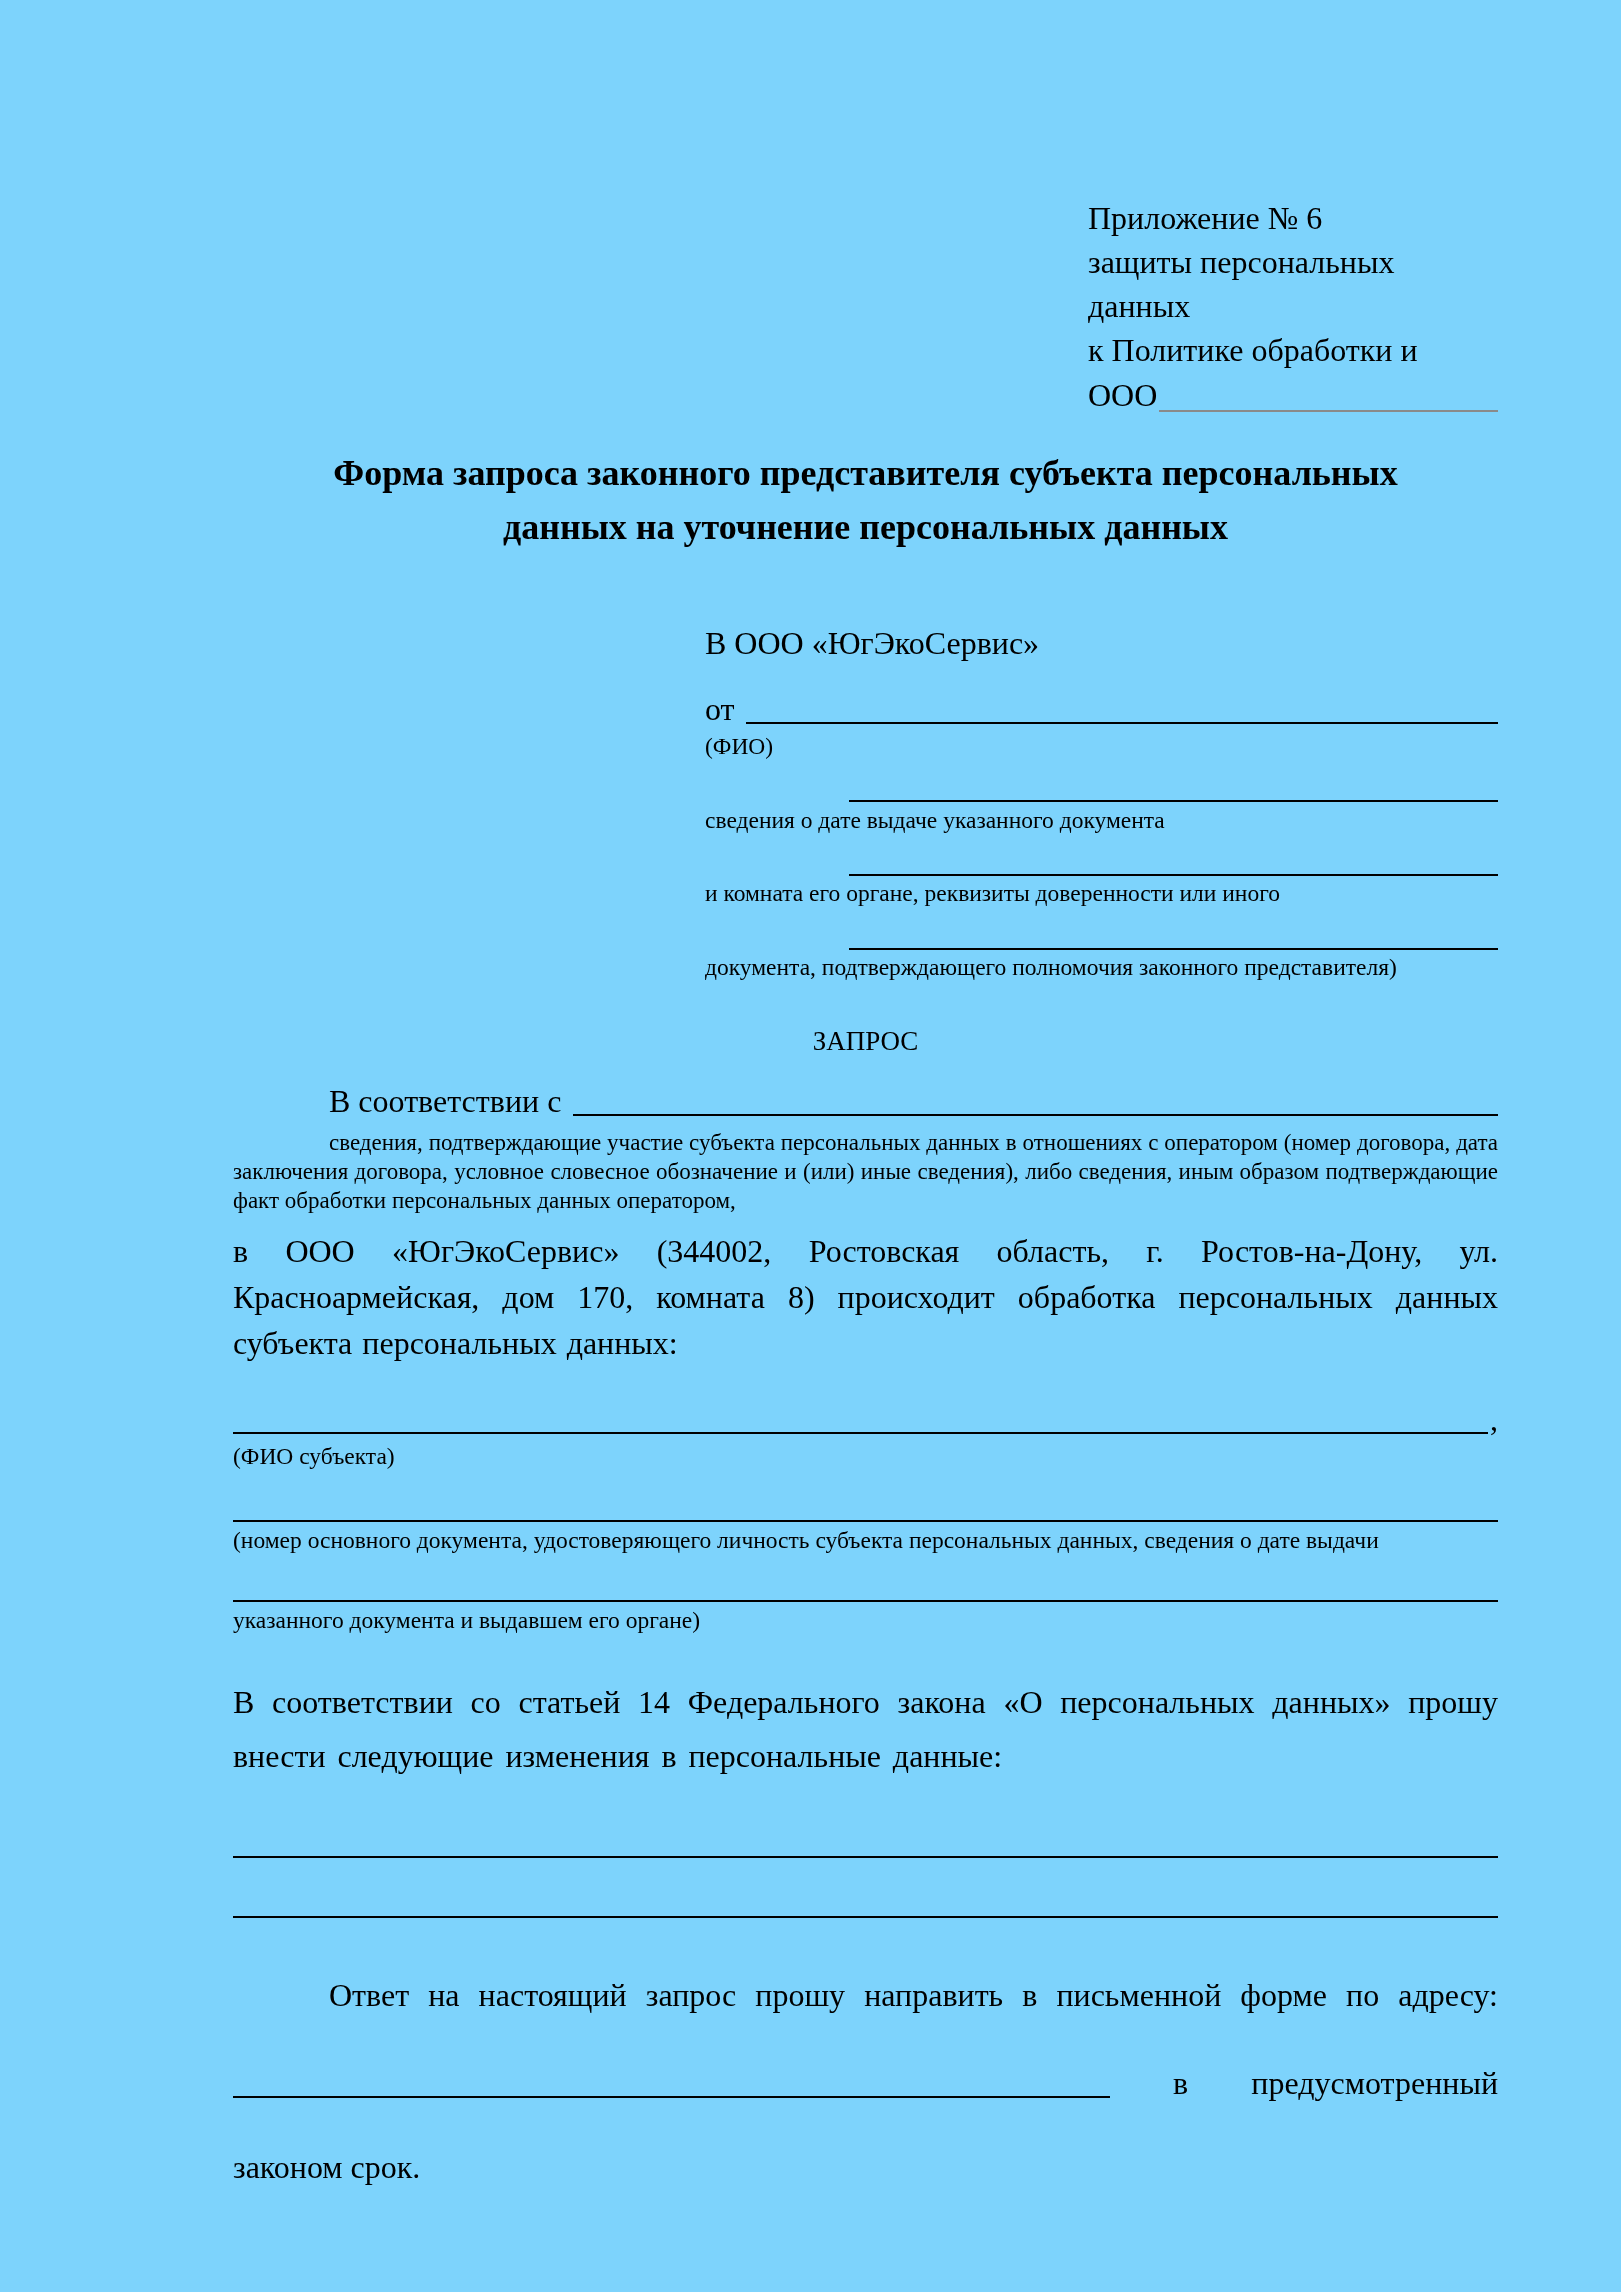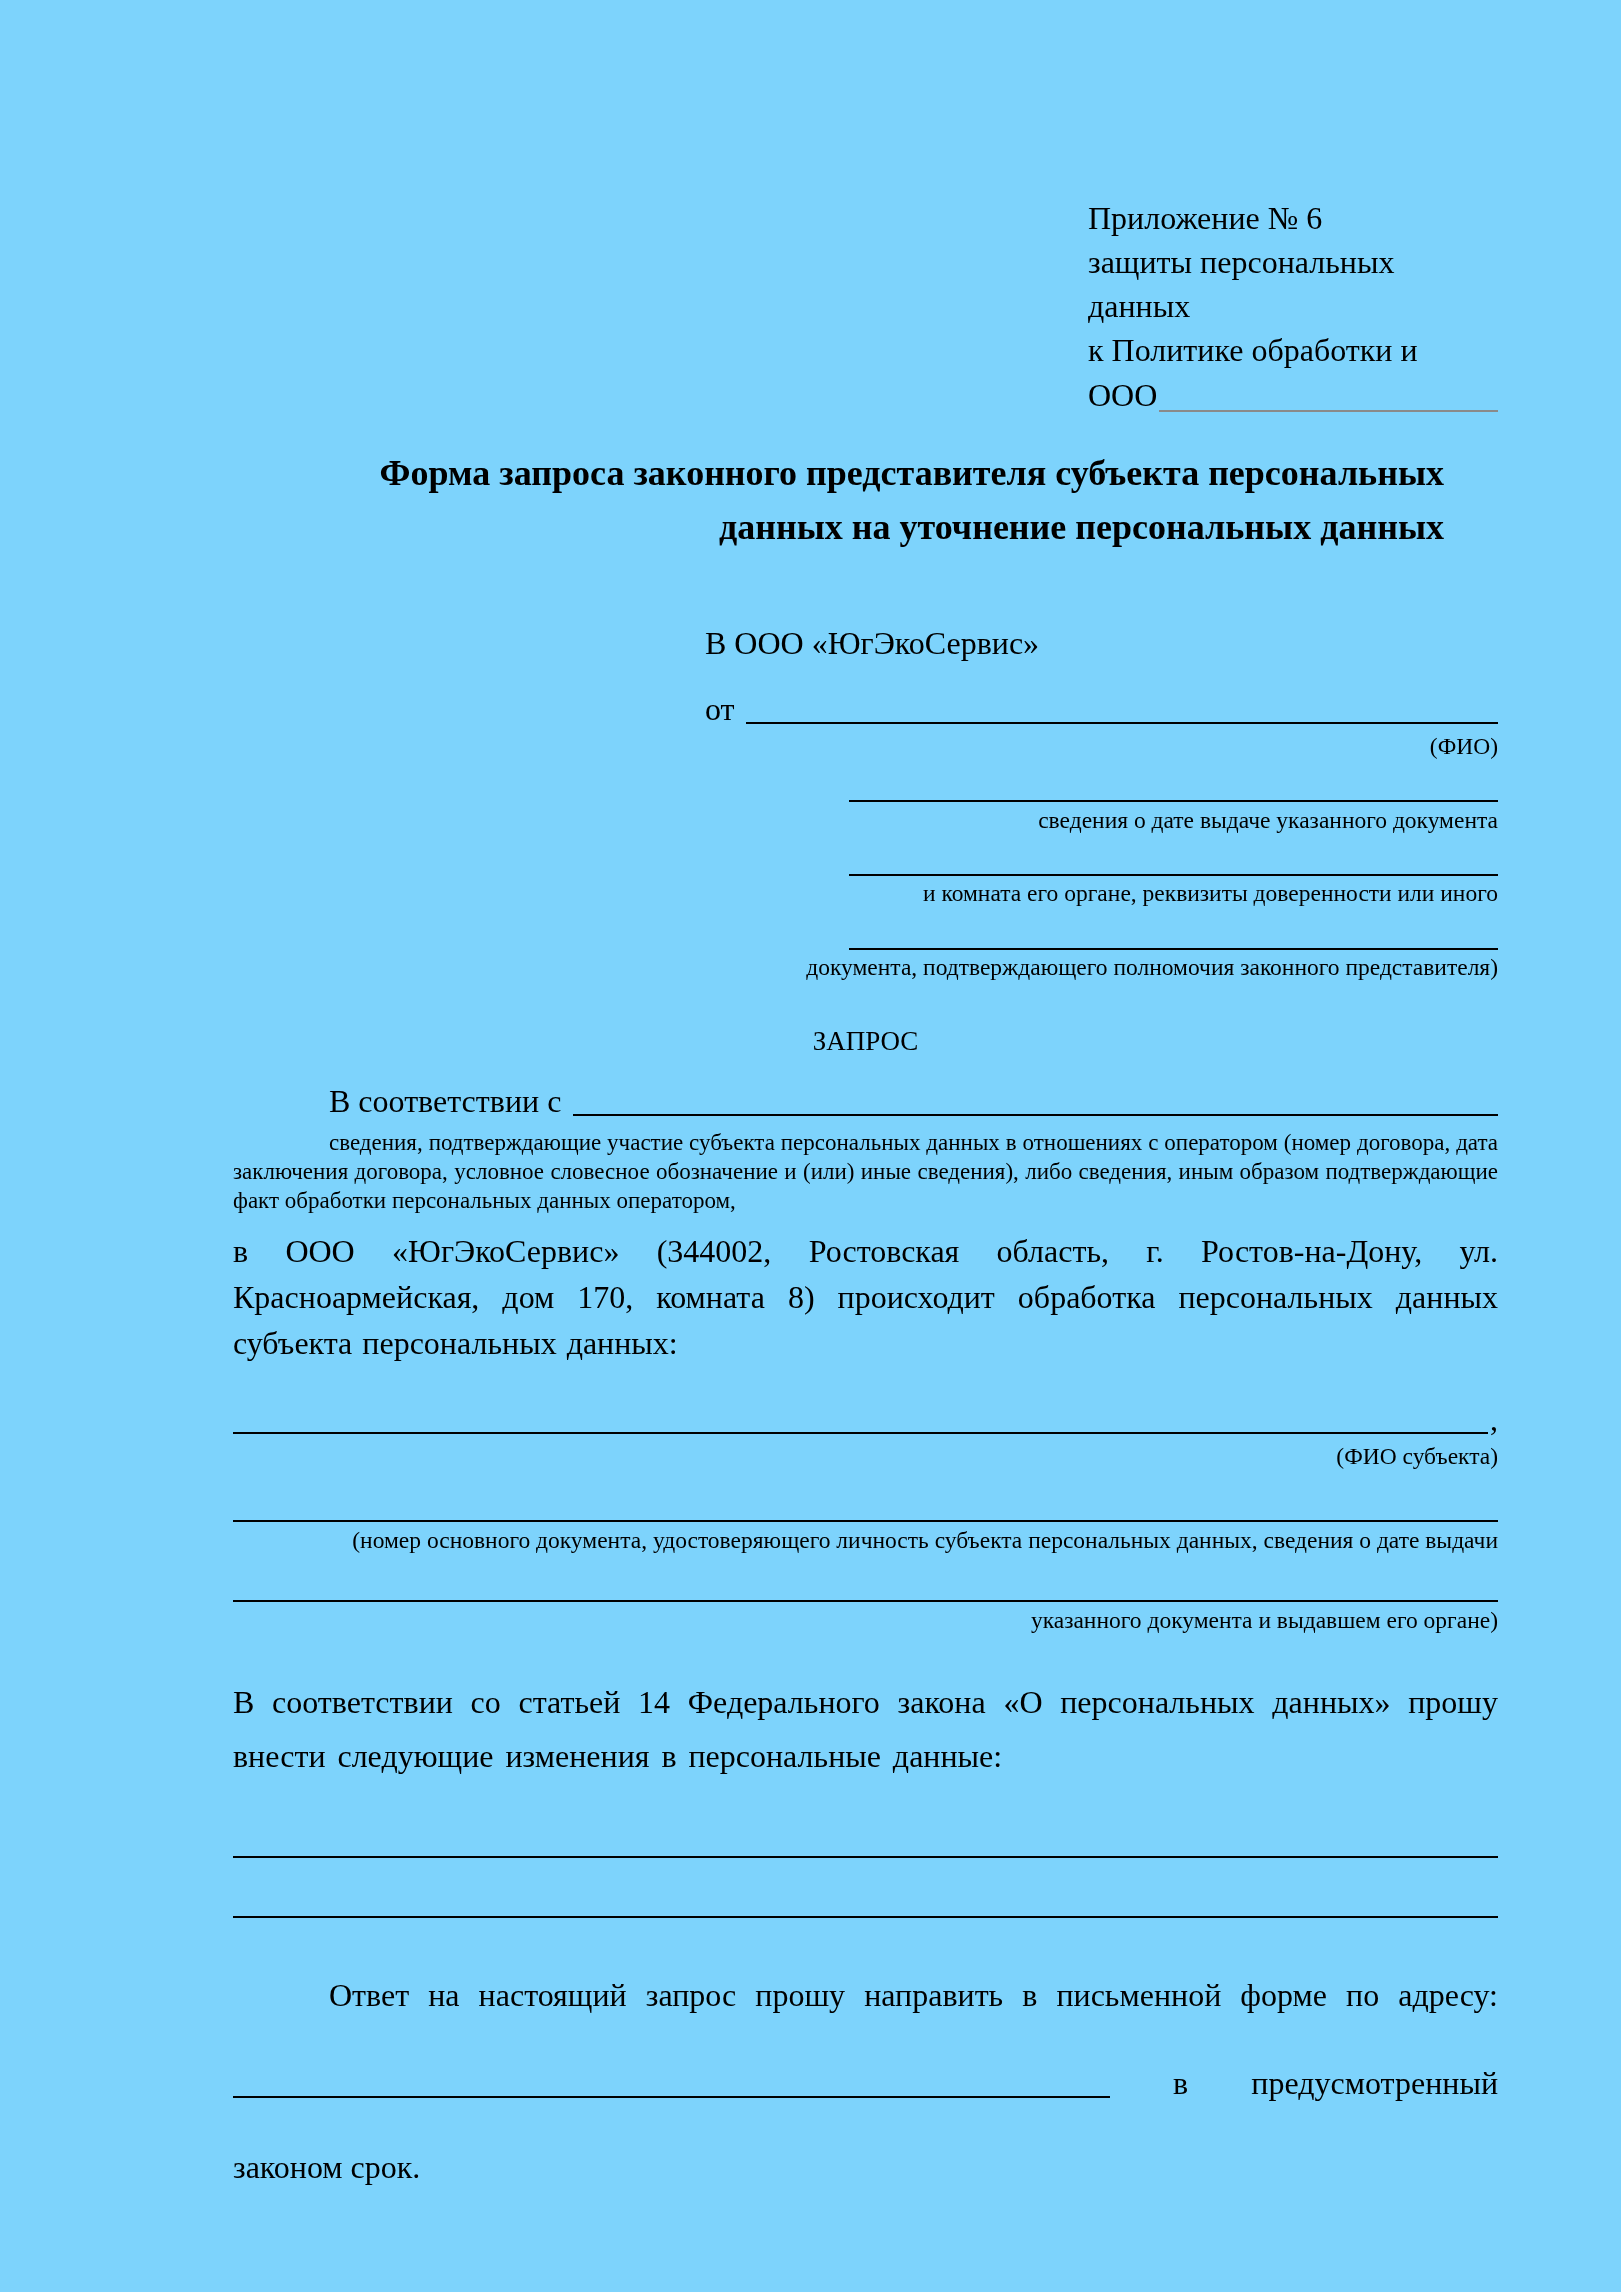--- a/index.html
+++ b/index.html
@@ -29,40 +29,40 @@
     border-bottom: 2px solid #8a8a8a;
     margin-bottom: 4.9px;
     margin-left: 2px;
     height: 1px;
   }
 
   
   .doc-title {
     margin: 29px auto 0 auto;
     max-width: 1157px;
-    text-align: right;
+    text-align: center;
     font-weight: bold;
     font-size: 36px;
     line-height: 1.5;
   }
 
   
   .addressee { margin-left: 472px; margin-top: 71px; }
   .from-row { display: flex; align-items: flex-end; margin-top: 29px; }
   .from-label { flex: 0 0 auto; }
   .fill-line {
     flex: 1;
     border-bottom: 2.9px solid #000;
     margin-left: 11.8px;
     margin-bottom: 3.9px;
     height: 1px;
   }
   .caption {
     font-size: 23.5px;
-    text-align: right;
+    text-align: left;
     margin-top: 4.9px;
     line-height: 1.15;
   }
   .field { margin-top: 39px; }
   .field-line {
     margin-left: 144px;
     border-bottom: 2.9px solid #000;
     height: 1px;
   }
 

